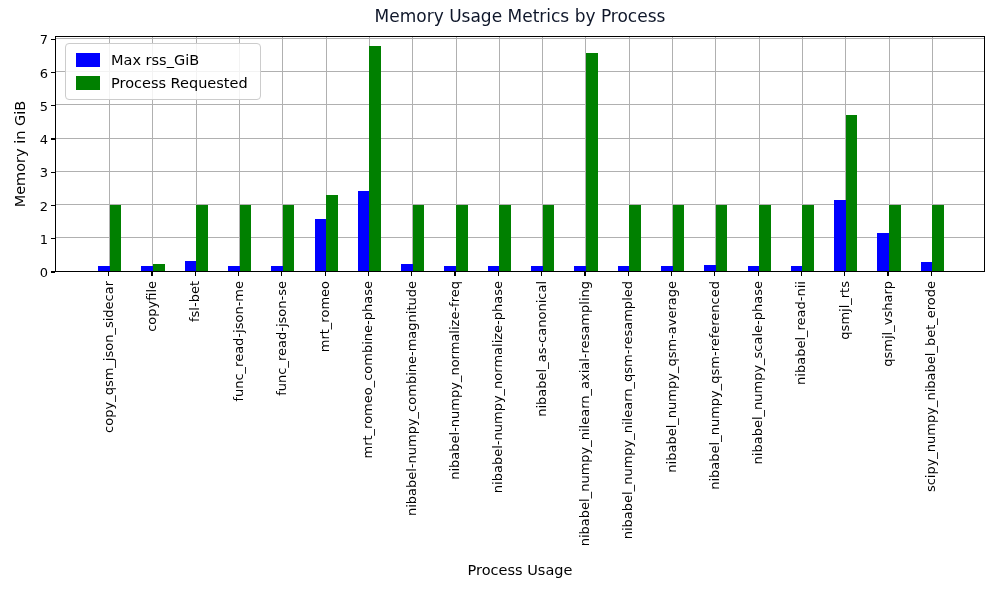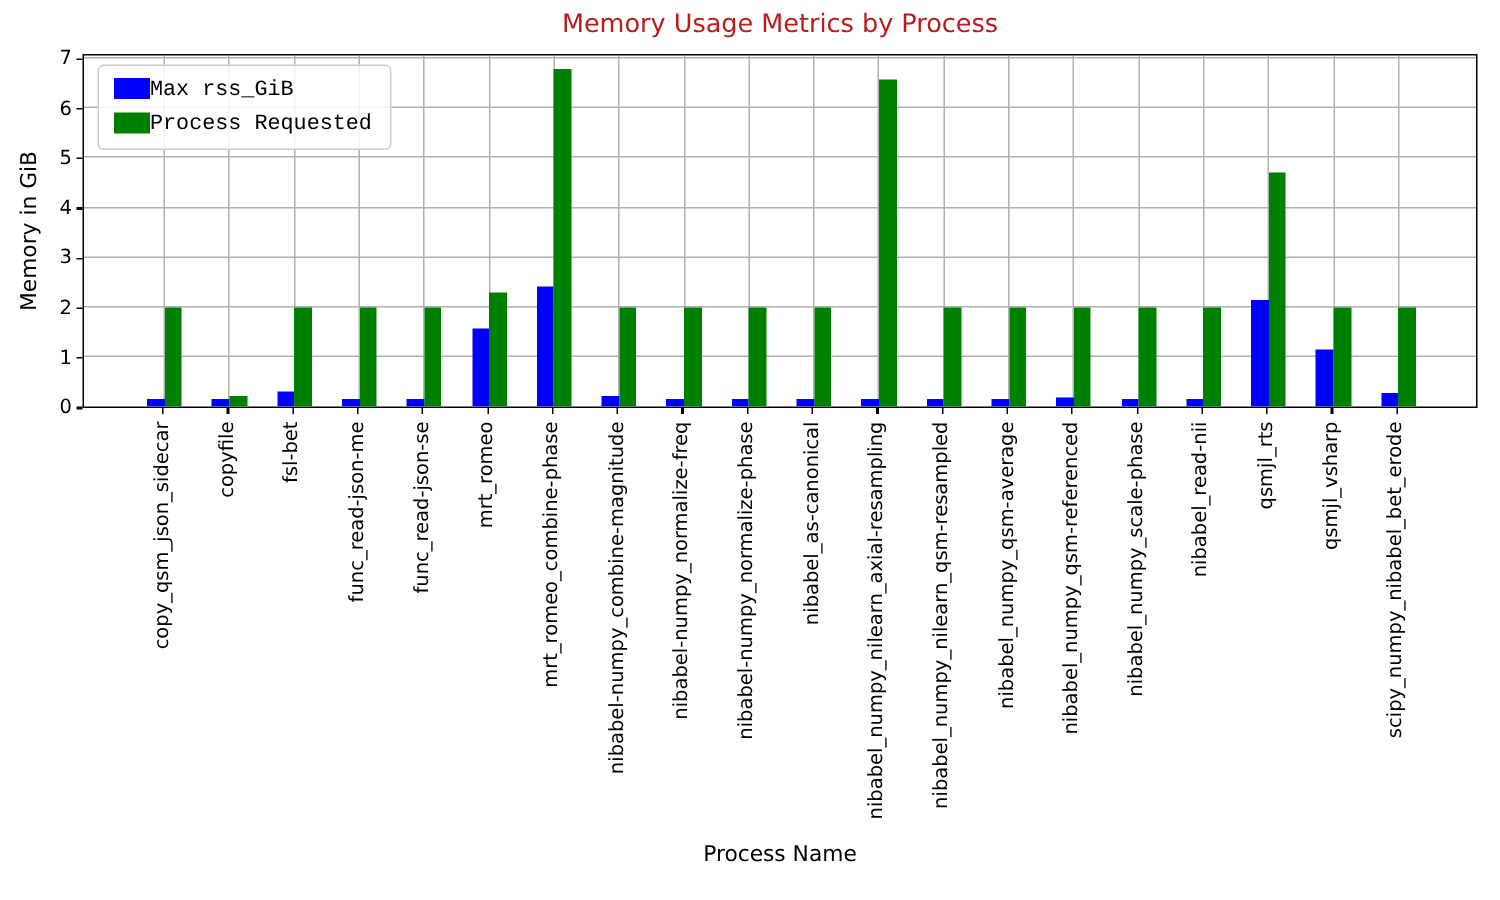--- a/index.html
+++ b/index.html
@@ -14,21 +14,21 @@
     overflow: hidden;
   }
 
   .chart-title {
     position: absolute;
     left: 55px;
     top: 6px;
     width: 930px;
     text-align: center;
     font-size: 17px;
-    color: #b91c1c;
+    color: #0f172a;
     white-space: nowrap;
   }
 
   .plot-area {
     position: absolute;
     left: 55px;
     top: 36px;
     width: 930px;
     height: 236px;
     border: 1.5px solid #000000;
@@ -114,22 +114,22 @@
     border: 1px solid #cccccc;
     border-radius: 4px;
     padding: 8px 12px 8px 10px;
     display: flex;
     flex-direction: column;
     gap: 7px;
     z-index: 5;
   }
   .legend-row {
     display: flex;
-    align-items: flex-start;
-    font-family: Liberation Mono, monospace;
+    align-items: center;
+    gap: 11px;
   }
   .legend-swatch {
     width: 24px;
     height: 14px;
     display: inline-block;
   }
   .legend-label {
     font-size: 14.5px;
     white-space: nowrap;
     color: #000000;
@@ -276,15 +276,15 @@
       <div class="tick tick-x" style="left: 800.85px; top: 272px; position: absolute;"></div>
       <div class="x-tick-label" style="left: 801.45px;">nibabel_read-nii</div>
       <div class="tick tick-x" style="left: 844.15px; top: 272px; position: absolute;"></div>
       <div class="x-tick-label" style="left: 844.75px;">qsmjl_rts</div>
       <div class="tick tick-x" style="left: 887.45px; top: 272px; position: absolute;"></div>
       <div class="x-tick-label" style="left: 888.05px;">qsmjl_vsharp</div>
       <div class="tick tick-x" style="left: 930.75px; top: 272px; position: absolute;"></div>
       <div class="x-tick-label" style="left: 931.35px;">scipy_numpy_nibabel_bet_erode</div>
     </div>
 
-  <div class="x-axis-label">Process Name</div>
+  <div class="x-axis-label">Process Usage</div>
 
 </div>
 
 </body></html>

